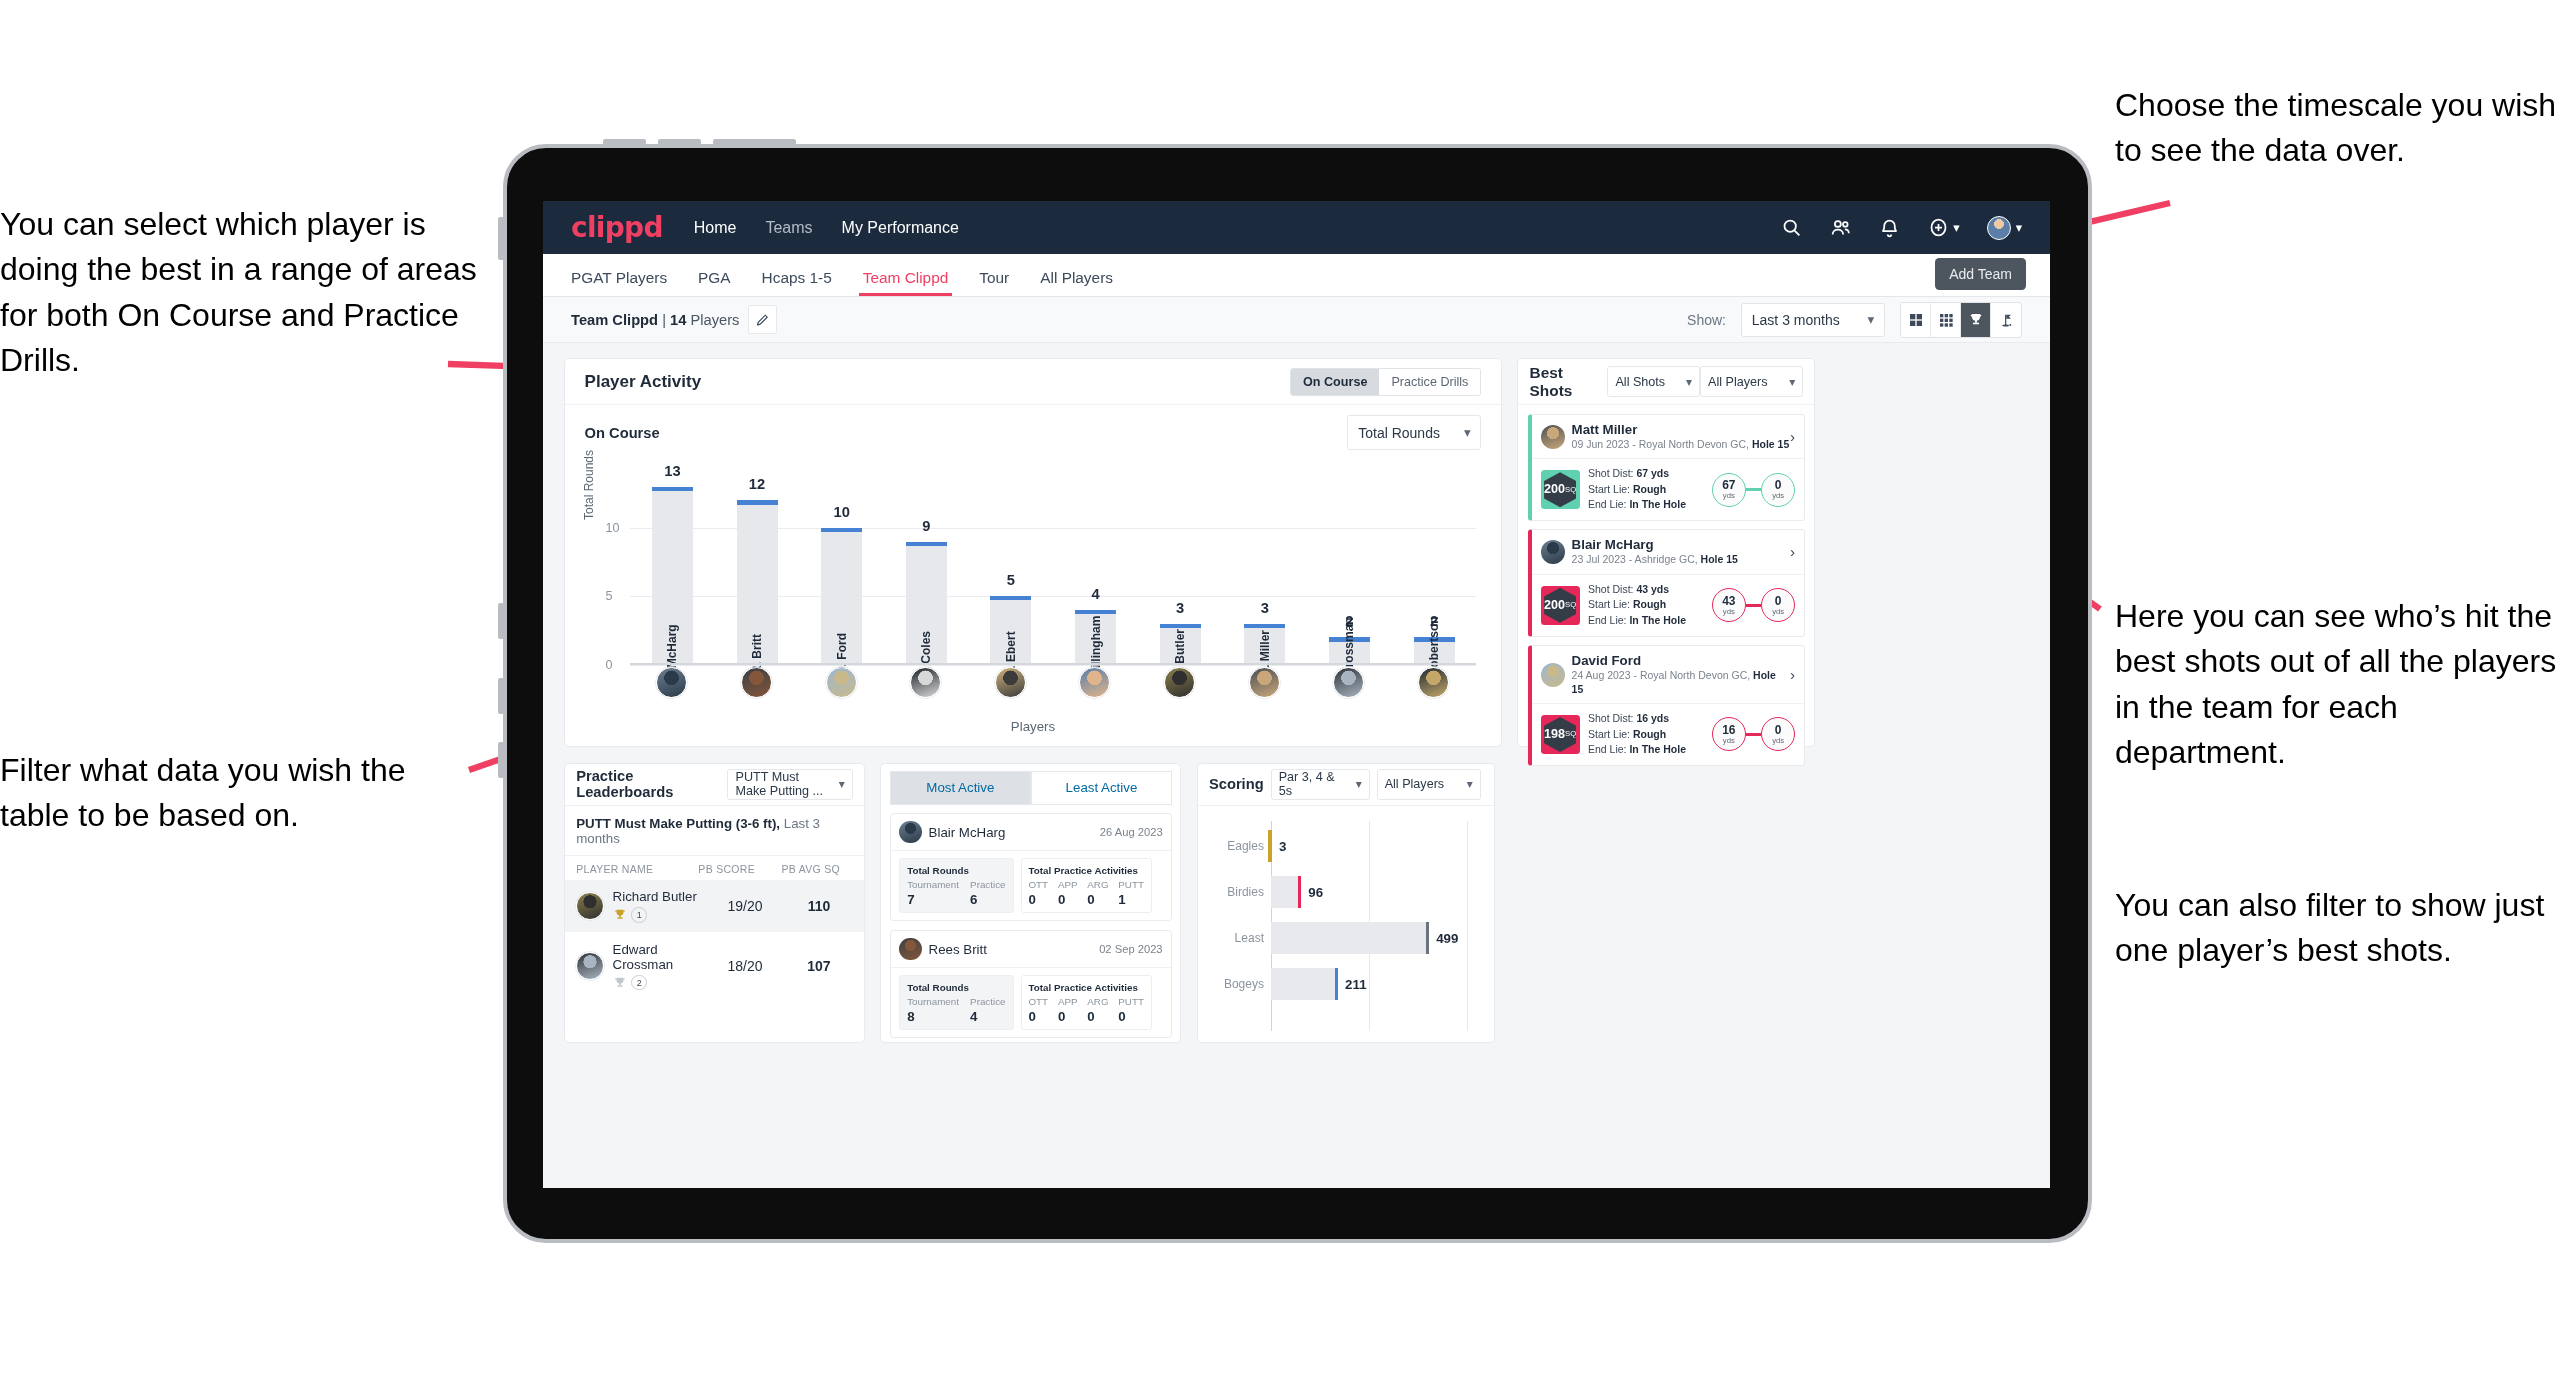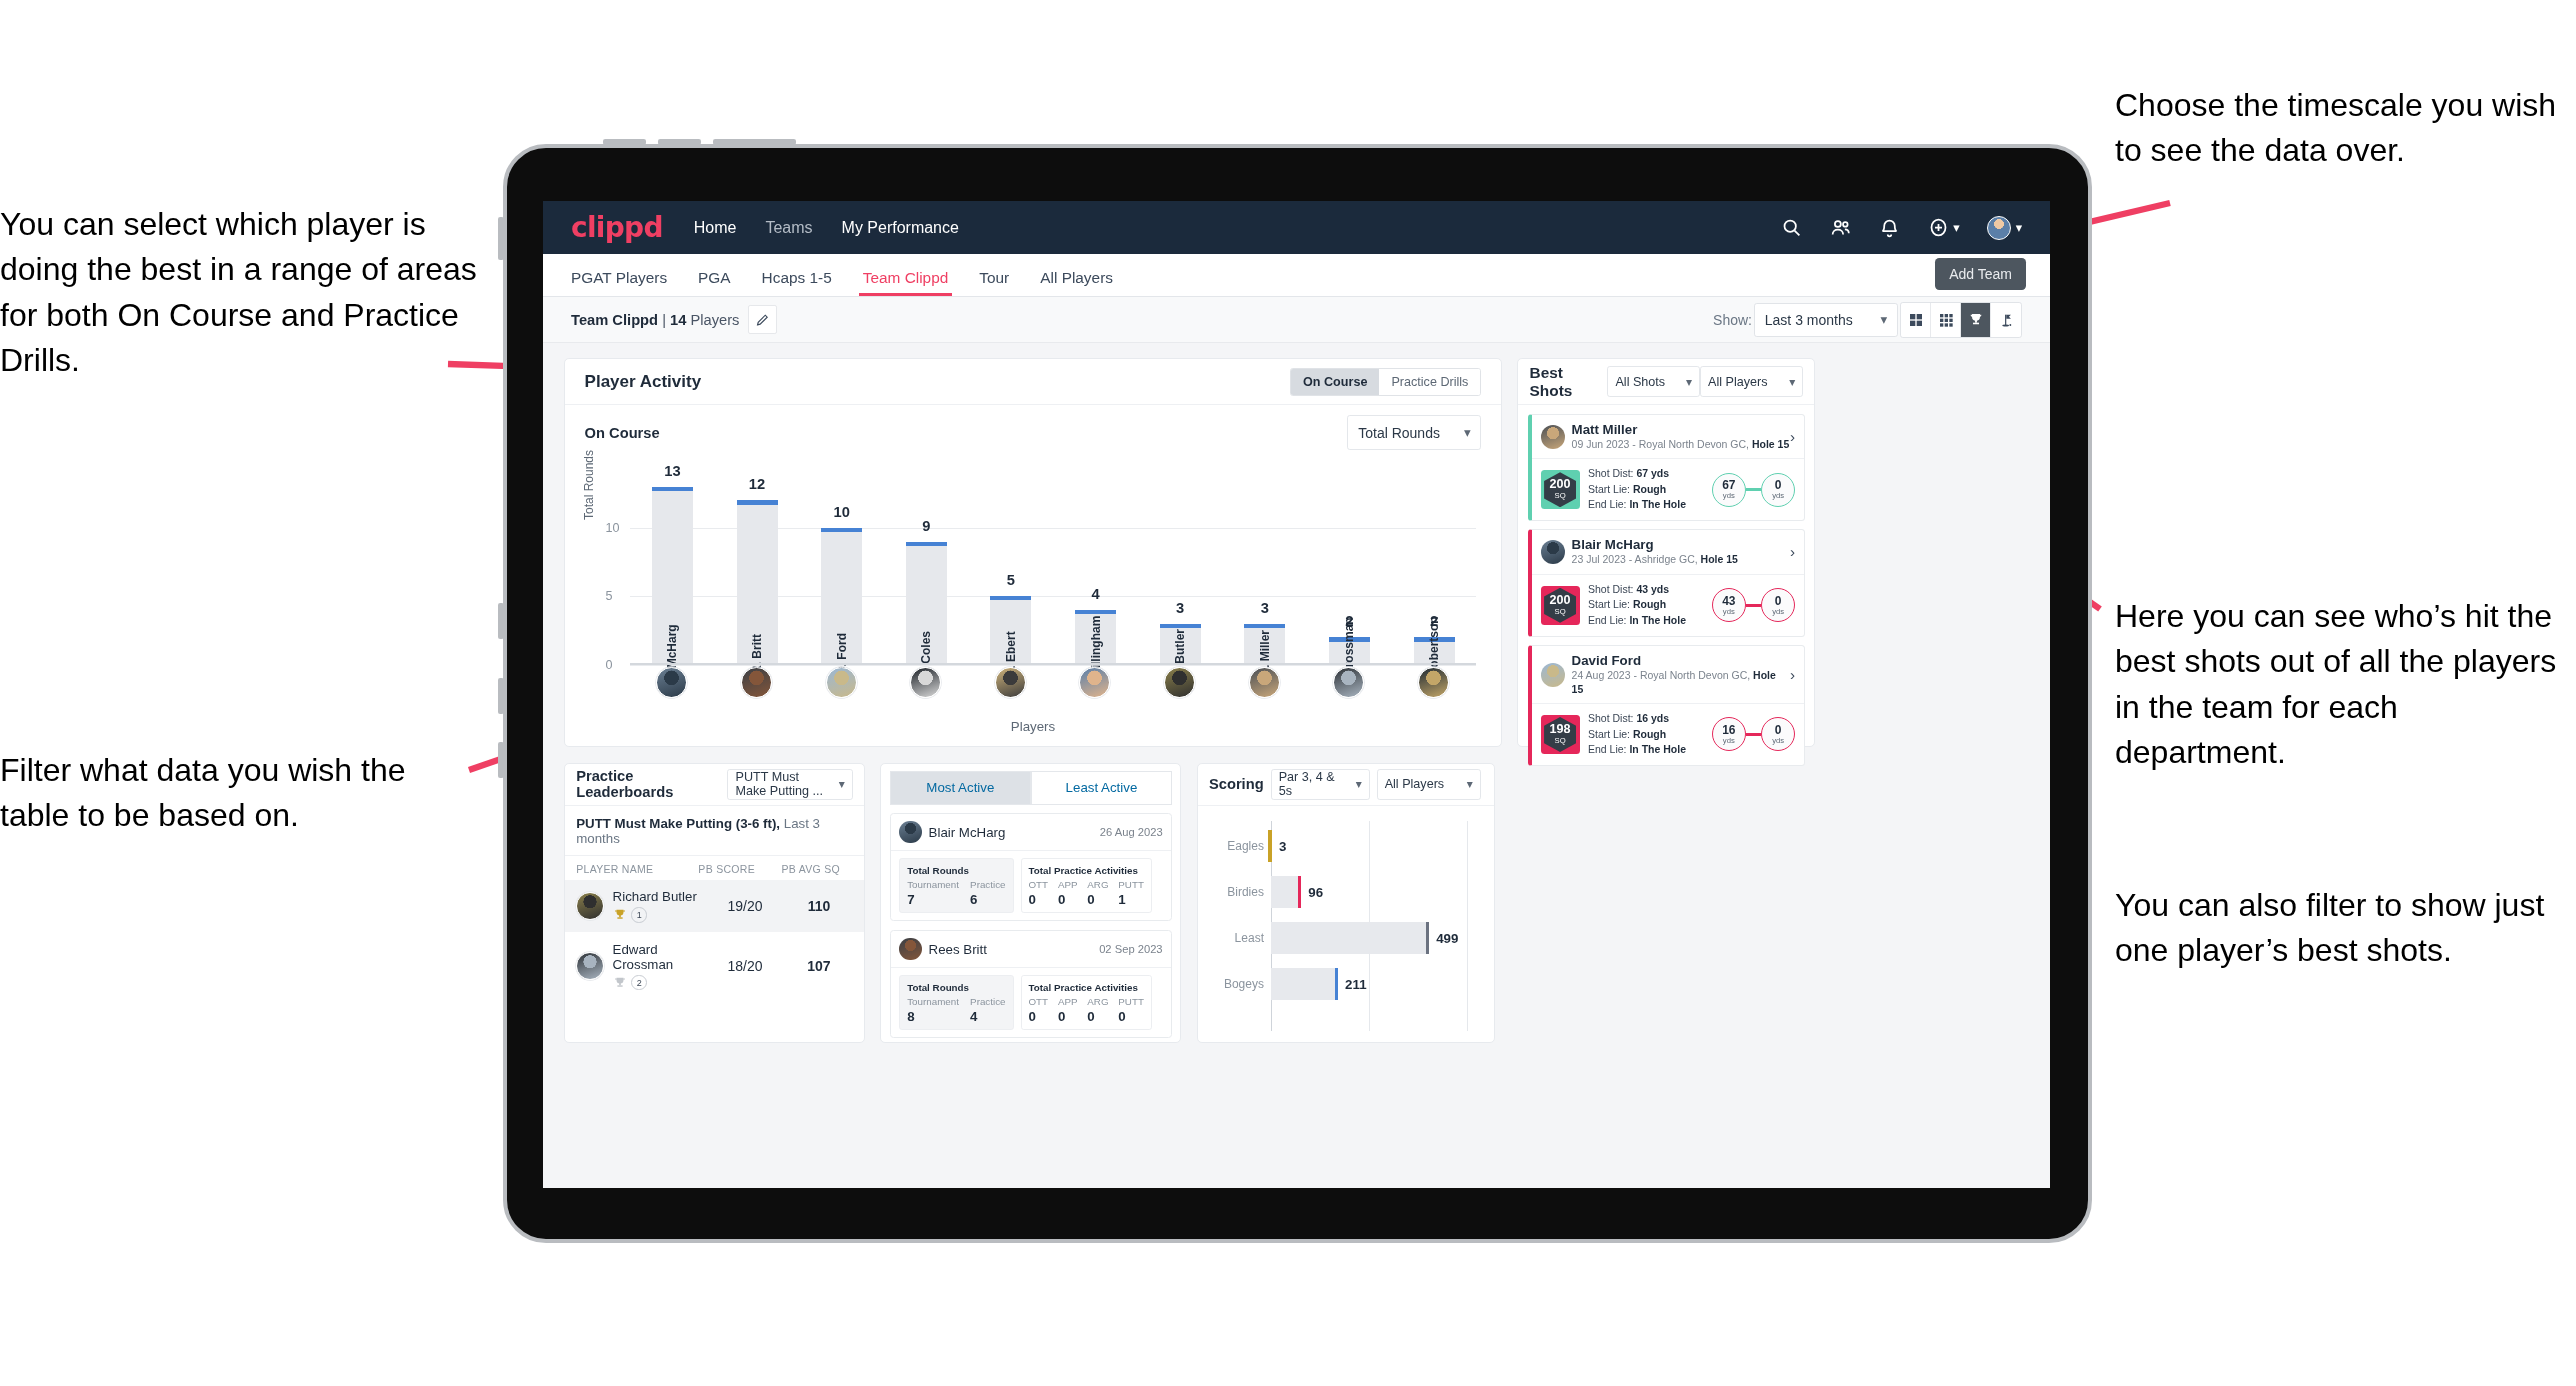--- a/index.html
+++ b/index.html
@@ -51,21 +51,21 @@
   .tab.active::after { content: ""; position: absolute; left: -4.2px; right: -4.2px; bottom: 0; height: 2.8px; background: #ef3f63; }
   #addteam-tip { position: absolute; right: 24px; top: 4.2px; background: #4d565f; color: #e9ebee;
       font-size: 14px; padding: 7.7px 14px; border-radius: 4.2px; }
 
   
   #toolbar { height: 46px; background: #f8f9fa; display: flex; align-items: center; padding: 0 28px; border-bottom: 0.7px solid #e8eaed; }
   #teamtitle { font-size: 14.7px; color: #4a5565; }
   #teamtitle b { color: #1f2b3a; }
   #edit-btn { width: 29px; height: 29px; margin-left: 8.4px; background: #fff; border: 0.7px solid #e6e8eb;
      display: flex; align-items: center; justify-content: center; border-radius: 2.1px; }
-  #toolbar-right { margin-left: auto; display: flex; align-items: center; gap: 2px; }
+  #toolbar-right { margin-left: auto; display: flex; align-items: center; gap: 15px; }
   #show-label { font-size: 14px; color: #6a7684; }
   #range-select { width: 144px; height: 34px; background: #fff; border: 0.7px solid #e1e4e8; border-radius: 2.8px;
      display: flex; align-items: center; padding: 0 9.8px; font-size: 14px; color: #2b3847; }
   #range-select .chev { margin-left: auto; color: #5d6875; font-size: 13.3px; }
   #viewtoggle { display: flex; background: #fff; border: 0.7px solid #e1e4e8; border-radius: 2.8px; overflow: hidden; }
   .vt { width: 30px; height: 34px; display: flex; align-items: center; justify-content: center; border-right: 0.7px solid #e8eaed; }
   .vt:last-child { border-right: none; }
   .vt.active { background: #4d565f; }
   .vt svg { width: 16px; height: 16px; }
 
@@ -113,21 +113,21 @@
   .minisel .chev { margin-left: auto; color: #5d6875; font-size: 12px; padding-left: 5.6px; }
   .shot { margin: 8.4px 9.8px 0 9.8px; border: 0.7px solid #e8ebee; border-radius: 3.5px; border-left-width: 4.2px; background: #fff; }
   .shot-head { display: flex; align-items: center; padding: 7px 8.4px; border-bottom: 0.7px solid #eef0f3; }
   .shot-av { width: 24px; height: 24px; border-radius: 50%; margin-right: 7px; flex: none; }
   .shot-name { font-size: 13.3px; font-weight: 700; color: #1f2b3a; line-height: 1.2; }
   .shot-meta { font-size: 10.5px; color: #7b838d; line-height: 1.3; }
   .shot-meta b { color: #1f2b3a; }
   .shot-chev { margin-left: auto; font-size: 15.4px; color: #3c4a5c; }
   .shot-body { display: flex; align-items: center; padding: 7px 8.4px; }
   .sqbox { width: 39px; height: 39px; border-radius: 3.5px; display: flex; align-items: center; justify-content: center; flex: none; }
-  .hexa { width: 32px; height: 35px; background: #343d47; display: flex; flex-direction: column;
+  .hexa { width: 32px; height: 35px; background: #343d47; display: flex; flex-direction: row;
           align-items: center; justify-content: center; color: #fff;
           clip-path: polygon(50% 0%, 100% 25%, 100% 75%, 50% 100%, 0% 75%, 0% 25%); }
   .hexa .n { font-size: 12.6px; font-weight: 700; line-height: 1; }
   .hexa .u { font-size: 7.7px; line-height: 1.3; }
   .shot-lines { margin-left: 8.4px; font-size: 10.5px; color: #3b4655; line-height: 1.48; }
   .shot-lines b { color: #1f2b3a; }
   .dists { margin-left: auto; display: flex; align-items: center; }
   .dcirc { width: 34px; height: 34px; border-radius: 50%; border: 1.4px solid; display: flex;
       flex-direction: column; align-items: center; justify-content: center; background: #fbfbfc; }
   .dcirc .n { font-size: 12px; font-weight: 700; color: #1f2b3a; line-height: 1; }

